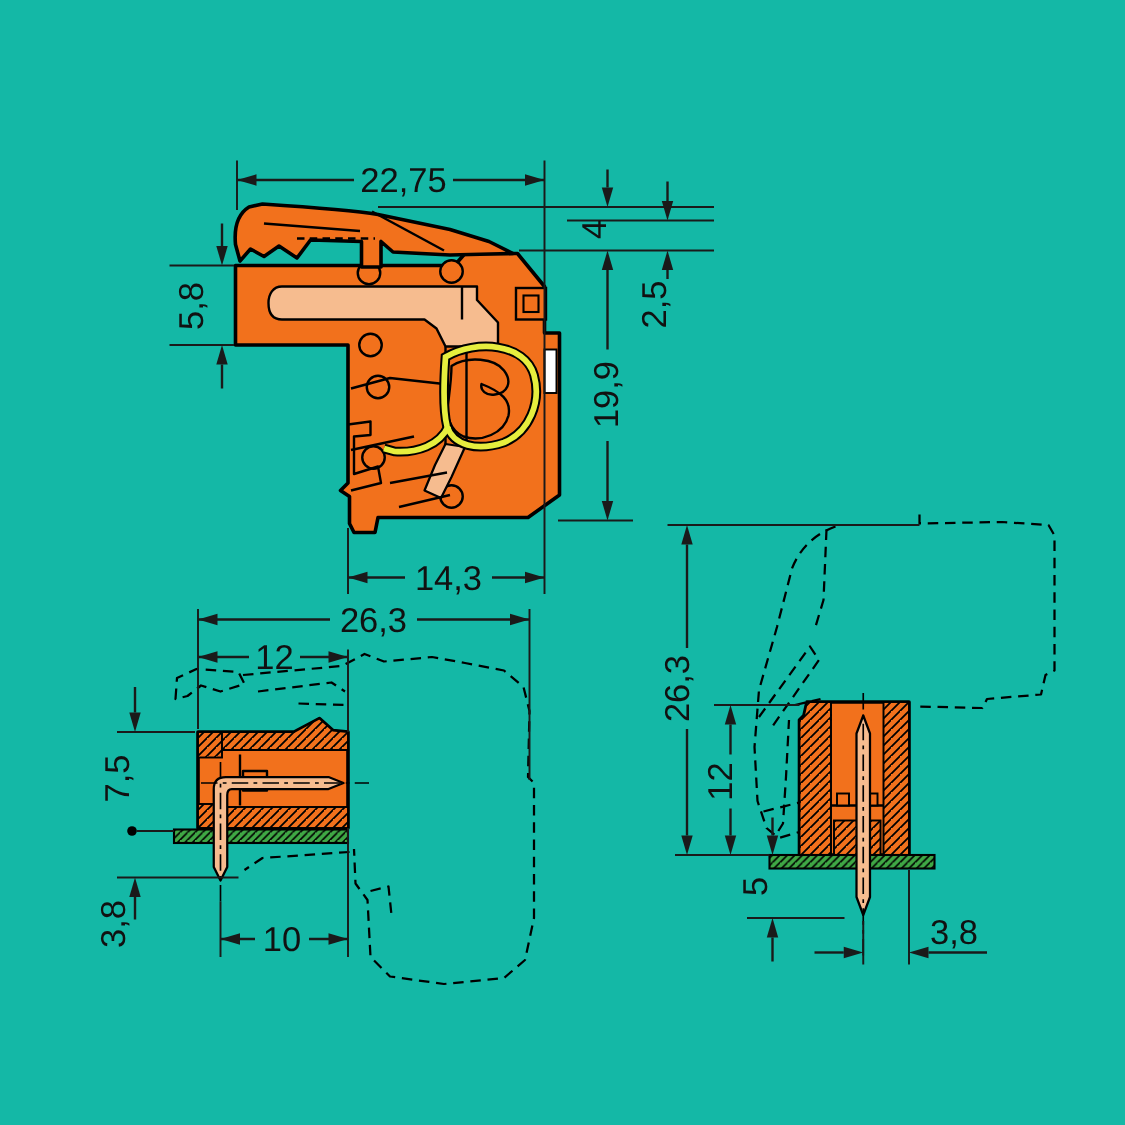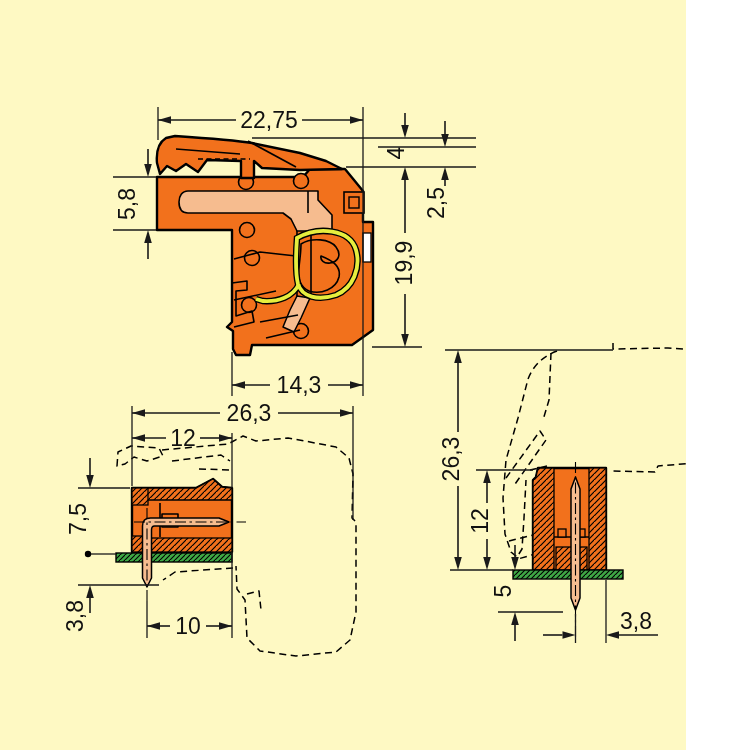--- a/index.html
+++ b/index.html
@@ -1,16 +1,16 @@
 <!DOCTYPE html>
 <html><head>
 <meta charset="utf-8">
 <style>
   html,body{margin:0;padding:0;background:#ffffff;}
-  .stage{width:686px;height:750px;position:relative;background:#fef9c3;overflow:hidden;}
+  .stage{width:750px;height:750px;position:relative;background:#14b8a6;overflow:hidden;}
   svg{display:block;}
   text{font-family:"Liberation Sans","DejaVu Sans",sans-serif;font-size:23px;fill:#111;}
   .thin{stroke:#1a1a1a;stroke-width:1.3;fill:none;}
   .dimline{stroke:#1a1a1a;stroke-width:1.6;fill:none;}
   .arrow{fill:#1a1a1a;stroke:none;}
   .outline{stroke:#000;stroke-width:2.4;stroke-linejoin:round;}
   .inner{stroke:#000;stroke-width:1.6;fill:none;stroke-linejoin:round;}
   .dashed{stroke:#000;stroke-width:1.5;fill:none;stroke-dasharray:7 4.5;stroke-linejoin:round;}
   .centerline{stroke:#000;stroke-width:1.1;fill:none;stroke-dasharray:11 3.5 2.5 3.5;}
 </style>

